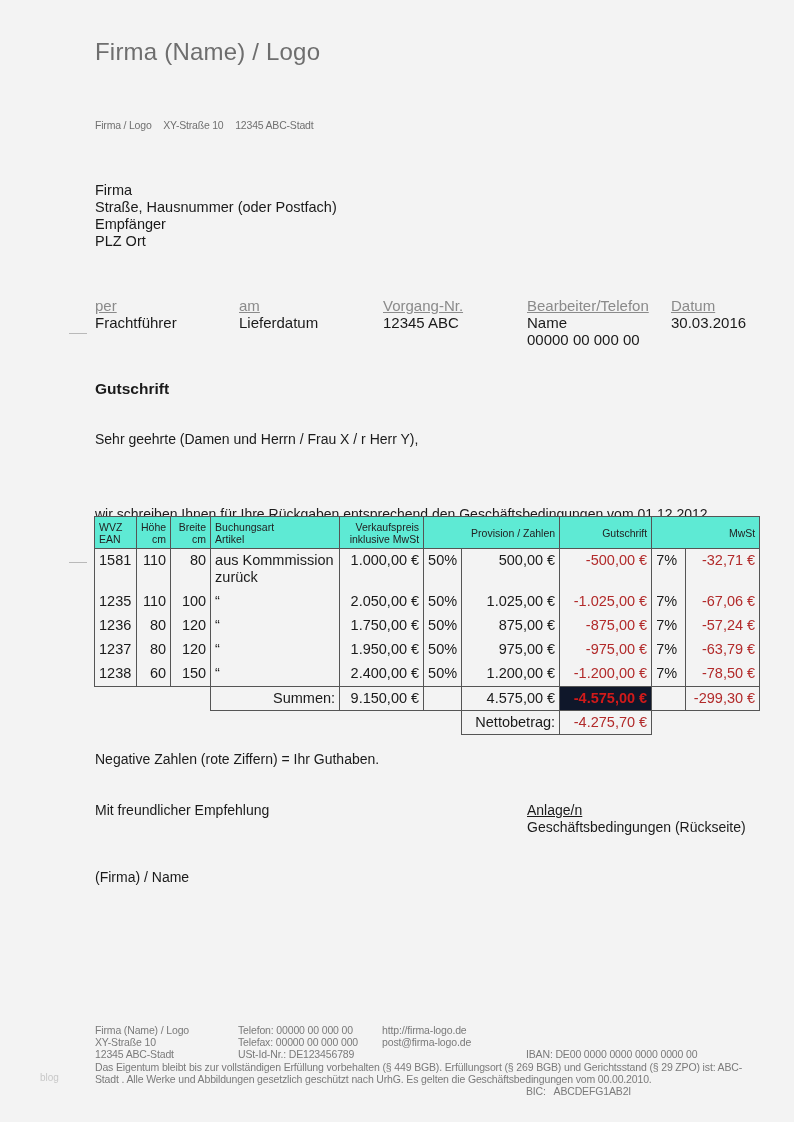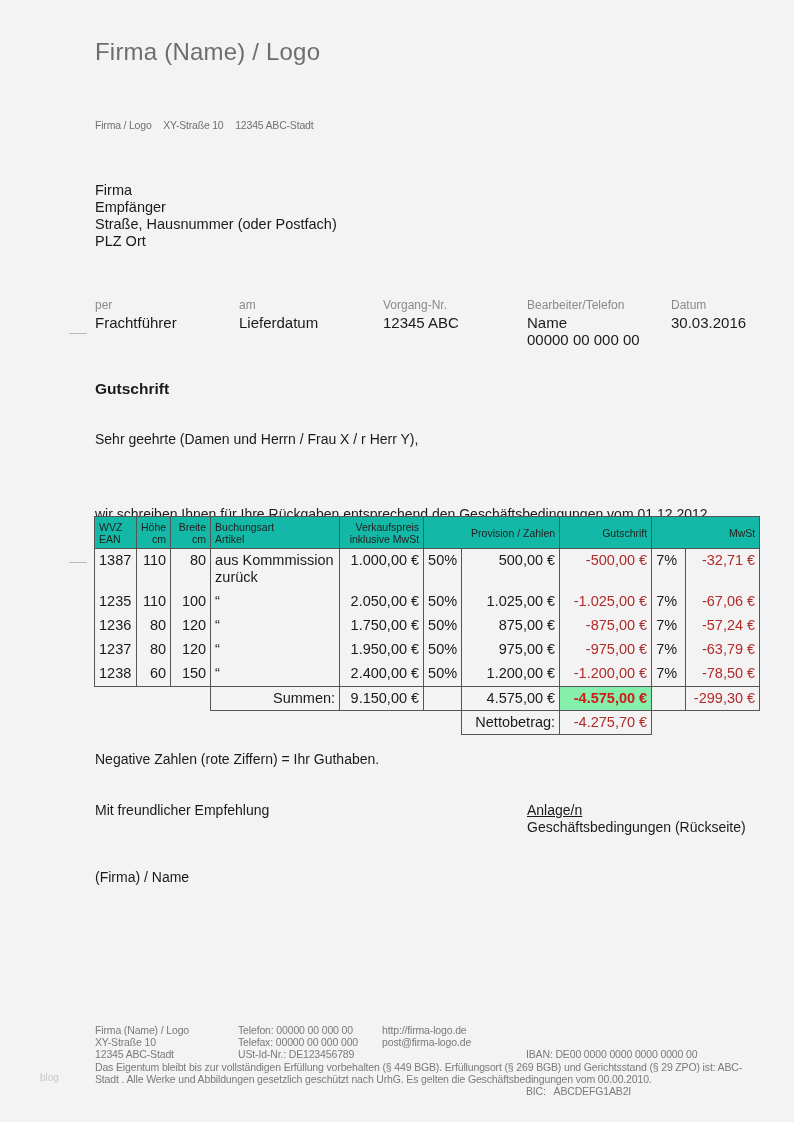--- a/index.html
+++ b/index.html
@@ -8,66 +8,66 @@
     background: #f3f3f3; color: #1a1a1a;
     font-family: "Liberation Sans", sans-serif;
   }
   .abs { position: absolute; }
   .logo-title { left: 95px; top: 38px; font-size: 24px; color: #6e6e6e; letter-spacing: 0.2px; }
   .sender-line { left: 95px; top: 119px; font-size: 10.5px; color: #707070; letter-spacing: -0.2px; }
   .sender-line span { margin-right: 9px; }
   .recipient { left: 95px; top: 182px; font-size: 14.5px; line-height: 17px; color: #1a1a1a; }
   .fold-mark { left: 69px; width: 18px; height: 1px; background: #b9b9b9; }
   .meta { top: 299px; }
-  .meta .lbl { font-size: 12px; color: #8a8a8a; line-height: 13px; }
+  .meta .lbl { font-size: 15px; color: #8a8a8a; line-height: 13px; text-decoration: underline; }
   .meta .val { font-size: 15px; color: #1a1a1a; line-height: 17px; margin-top: 2px; }
   .doc-title { left: 95px; top: 380px; font-size: 15.5px; font-weight: bold; color: #1a1a1a; }
   .text { left: 95px; font-size: 14px; line-height: 17px; color: #1a1a1a; }
   .text.p2 { width: 680px; margin-top: 41px; }
 
   table.items {
     position: absolute; left: 94px; top: 516px;
     border-collapse: collapse; font-size: 14.5px; color: #1a1a1a;
   }
   table.items td, table.items th { padding: 0 4px; vertical-align: top; white-space: nowrap; }
   table.items thead th {
-    background: #14b8a6; font-weight: normal; font-size: 10.5px; line-height: 12px;
+    background: #5eead4; font-weight: normal; font-size: 10.5px; line-height: 12px;
     height: 31px; border: 1px solid #555; vertical-align: middle; color: #222; margin-left: 47px;
   }
   table.items thead th.tl { text-align: left; }
   table.items thead th.tr { text-align: right; }
   table.items tbody.rows td { border-left: 1px solid #555; border-right: 1px solid #555; line-height: 17px; padding-top: 3px; padding-bottom: 4px; }
   table.items tbody.rows tr:last-child td { border-bottom: 1px solid #555; }
   table.items td.r { text-align: right; }
   table.items td.neg { color: #b22a2a; }
   table.items td.art { white-space: normal; }
   table.items tbody.sum td { line-height: 17px; padding-top: 3px; padding-bottom: 3px; }
   .b-all { border: 1px solid #555; }
   .b-none { border: none !important; }
-  .hl { background: #86efac; font-weight: bold; color: #d11a1a !important; }
+  .hl { background: #0f172a; font-weight: bold; color: #d11a1a !important; }
 
   .anlage-title { text-decoration: underline; }
   .footer { top: 1024px; font-size: 10.5px; line-height: 12.2px; color: #7a7a7a; letter-spacing: -0.15px; }
   .footer-note { left: 95px; top: 1061px; font-size: 10.5px; line-height: 12.2px; color: #7a7a7a; width: 660px; letter-spacing: -0.15px; }
   .blog { left: 40px; top: 1072px; font-size: 10px; color: #c8c8c8; }
 </style>
 </head>
 <body>
 
 <div class="abs logo-title">Firma (Name) / Logo</div>
 <div class="abs sender-line">
   <span>Firma / Logo</span>
   <span>XY-Straße 10</span>
   <span>12345 ABC-Stadt</span>
 </div>
 
 <div class="abs recipient">
   <div>Firma</div>
+  <div>Straße, Hausnummer (oder Postfach)</div>
   <div>Empfänger</div>
-  <div>Straße, Hausnummer (oder Postfach)</div>
   <div>PLZ Ort</div>
 </div>
 
 <div class="abs fold-mark" style="top:333px;"></div>
 <div class="abs fold-mark" style="top:562px;"></div>
 
 <div class="abs meta" style="left:95px;">
   <div class="lbl">per</div>
   <div class="val">Frachtführer</div>
 </div>
@@ -131,21 +131,21 @@
         <div>Verkaufspreis</div>
         <div>inklusive MwSt</div>
       </th>
       <th class="tr" colspan="2">Provision / Zahlen</th>
       <th class="tr">Gutschrift</th>
       <th class="tr" colspan="2">MwSt</th>
     </tr>
   </thead>
   <tbody class="rows">
     <tr>
-      <td>1387</td>
+      <td>1581</td>
       <td class="r">110</td>
       <td class="r">80</td>
       <td class="art">aus Kommmission zurück</td>
       <td class="r">1.000,00 €</td>
       <td>50%</td>
       <td class="r">500,00 €</td>
       <td class="r neg">-500,00 €</td>
       <td>7%</td>
       <td class="r neg">-32,71 €</td>
     </tr>

